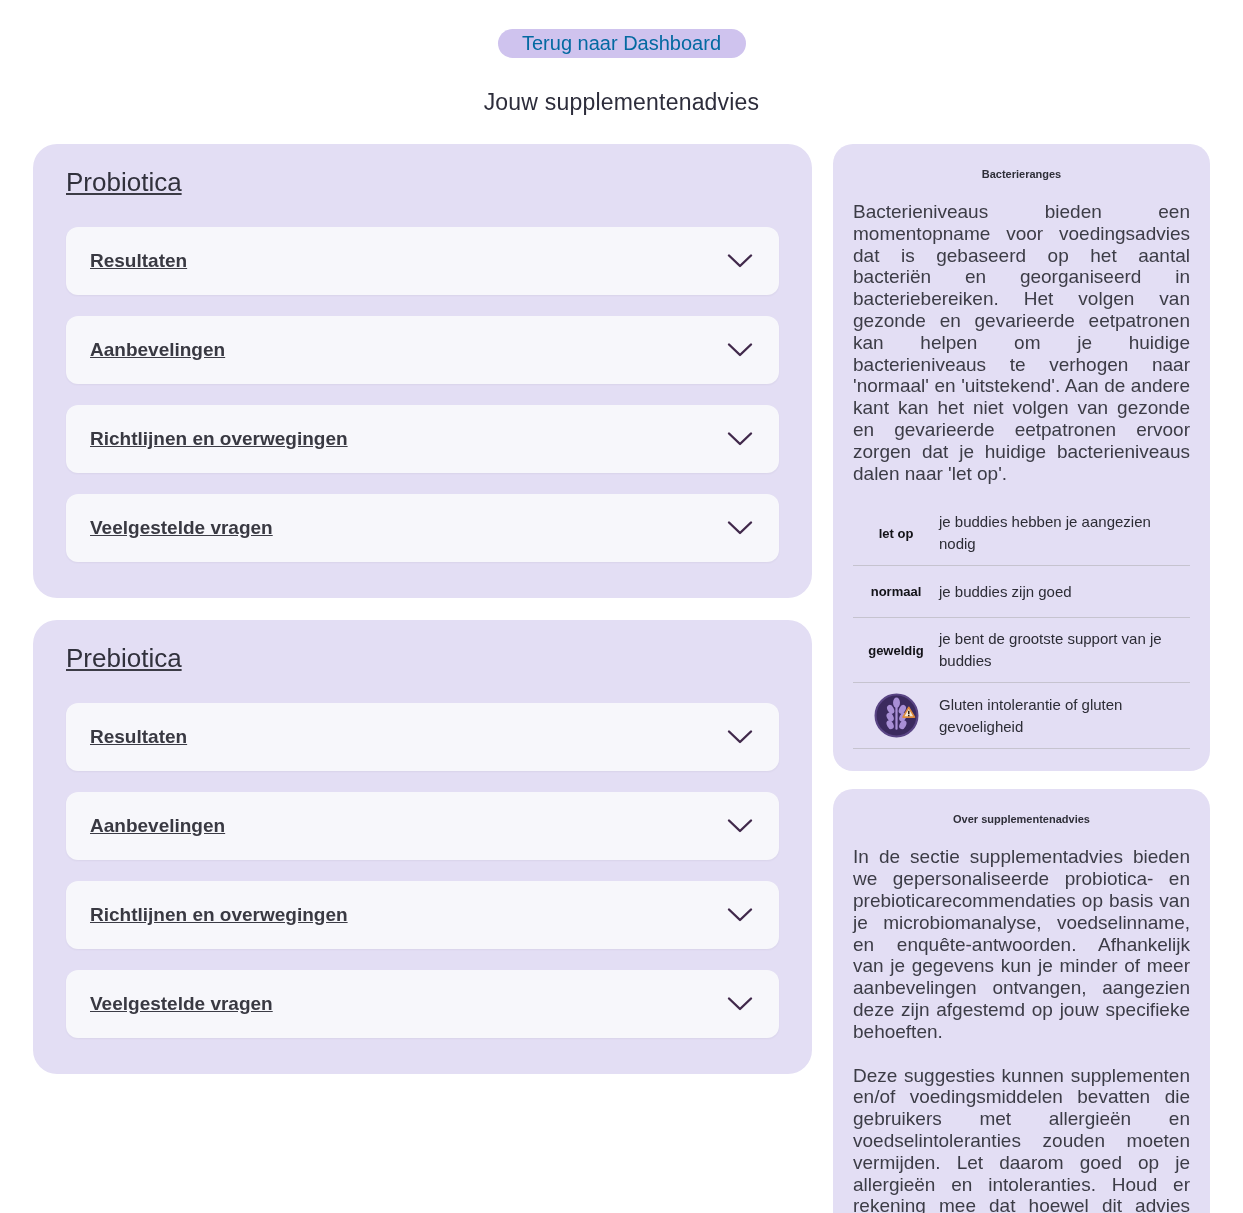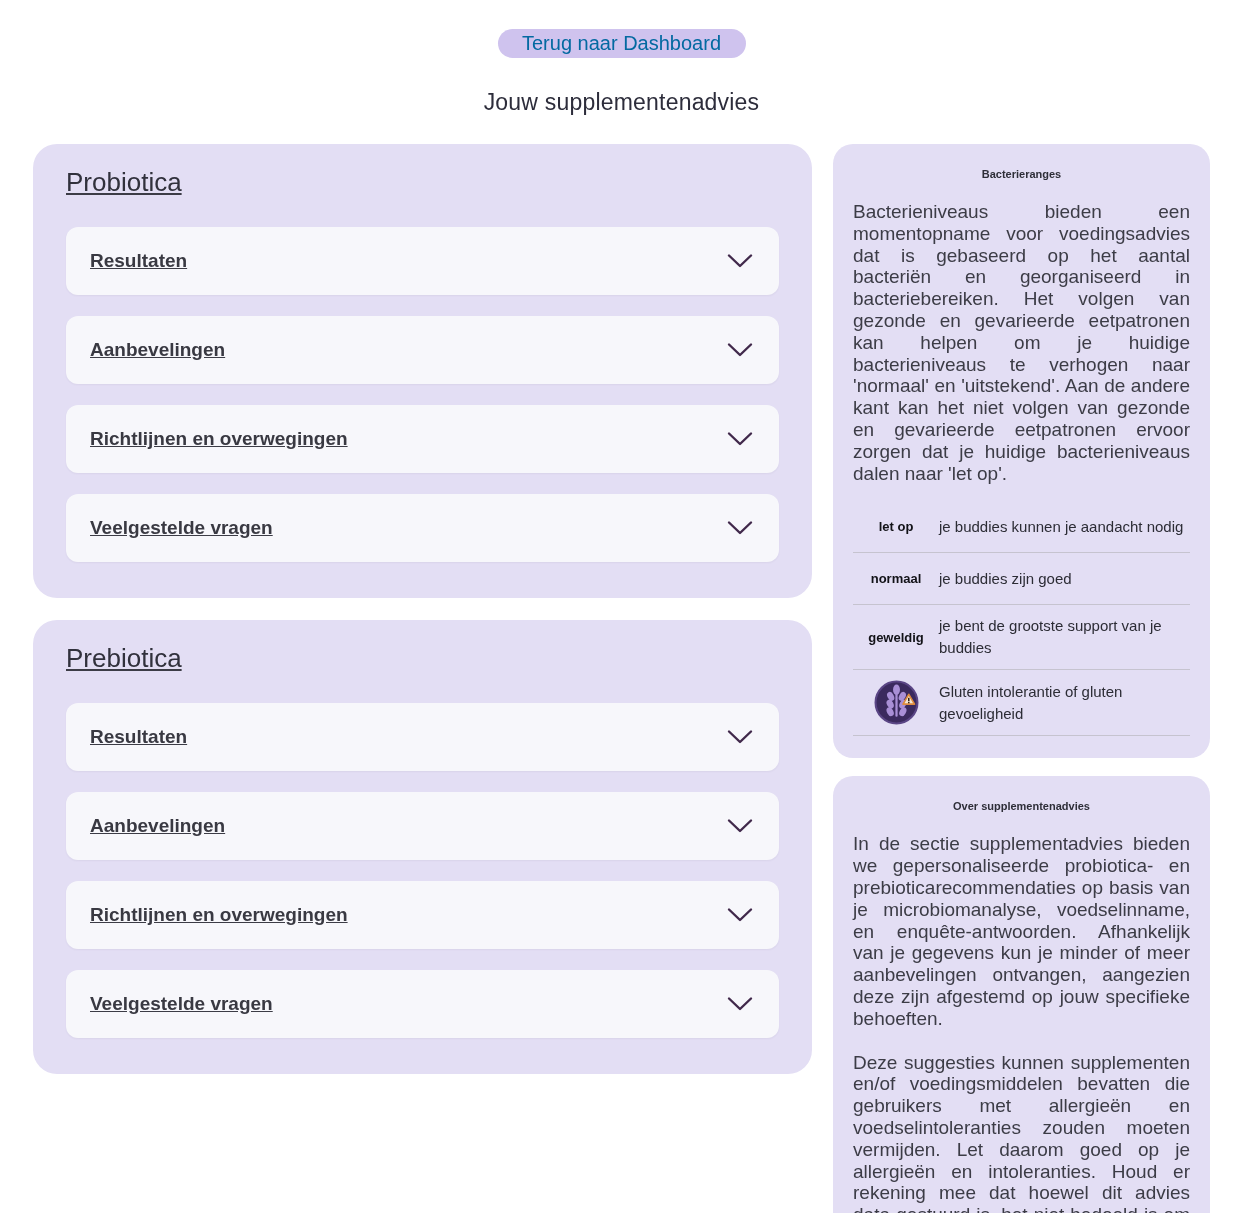--- a/index.html
+++ b/index.html
@@ -210,21 +210,21 @@
       <div class="info-title">Bacterieranges</div>
       <p class="info-text">Bacterieniveaus bieden een momentopname voor voedingsadvies dat is gebaseerd op het aantal bacteriën en georganiseerd in bacteriebereiken. Het volgen van gezonde en gevarieerde eetpatronen kan helpen om je huidige bacterieniveaus te verhogen naar 'normaal' en 'uitstekend'. Aan de andere kant kan het niet volgen van gezonde en gevarieerde eetpatronen ervoor zorgen dat je huidige bacterieniveaus dalen naar 'let op'.</p>
 
       <div class="legend">
 
 
         <div class="legend-row">
           <div class="legend-key">
             <span class="legend-label">let op</span>
           </div>
-          <div class="legend-text">je buddies kunnen je aandacht nodig</div>
+          <div class="legend-text">je buddies hebben je aangezien nodig</div>
         </div>
 
         <div class="legend-row">
           <div class="legend-key">
             <span class="legend-label">normaal</span>
           </div>
           <div class="legend-text">je buddies zijn goed</div>
         </div>
 
         <div class="legend-row">

